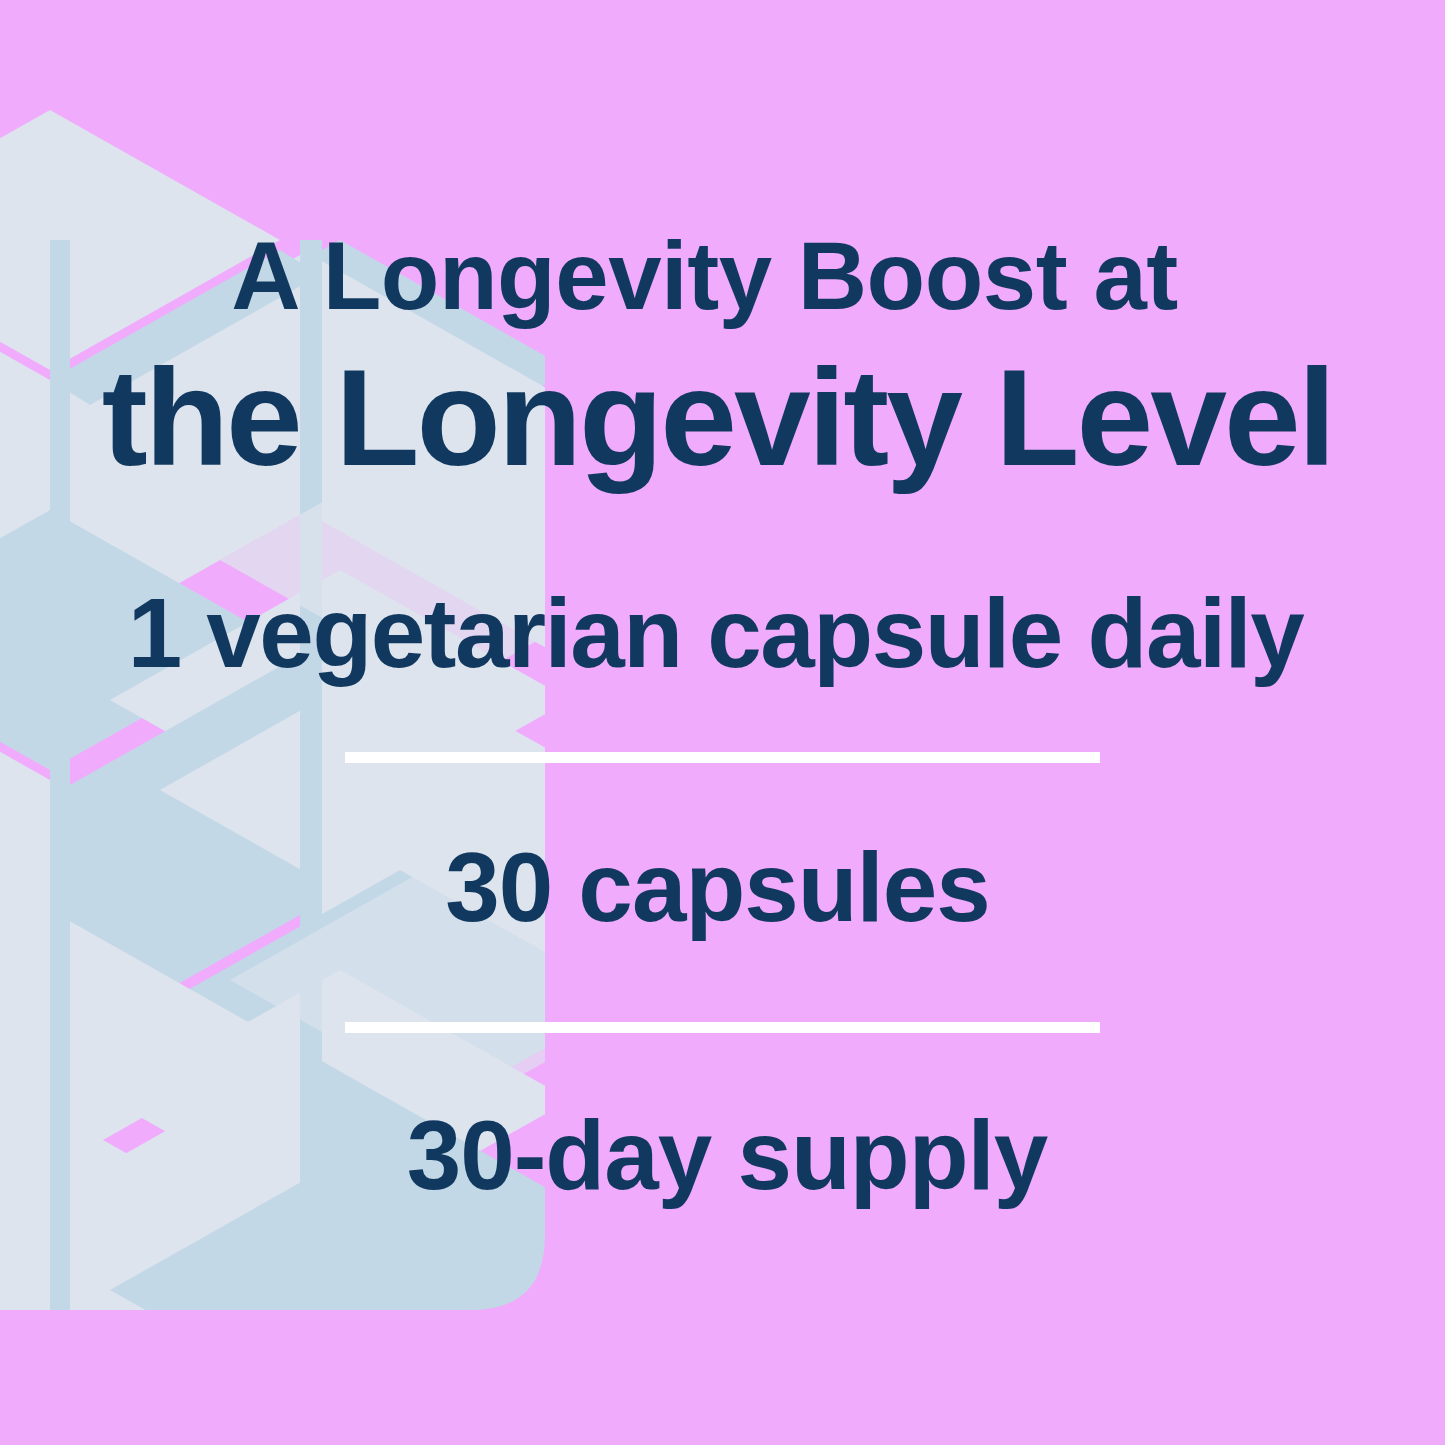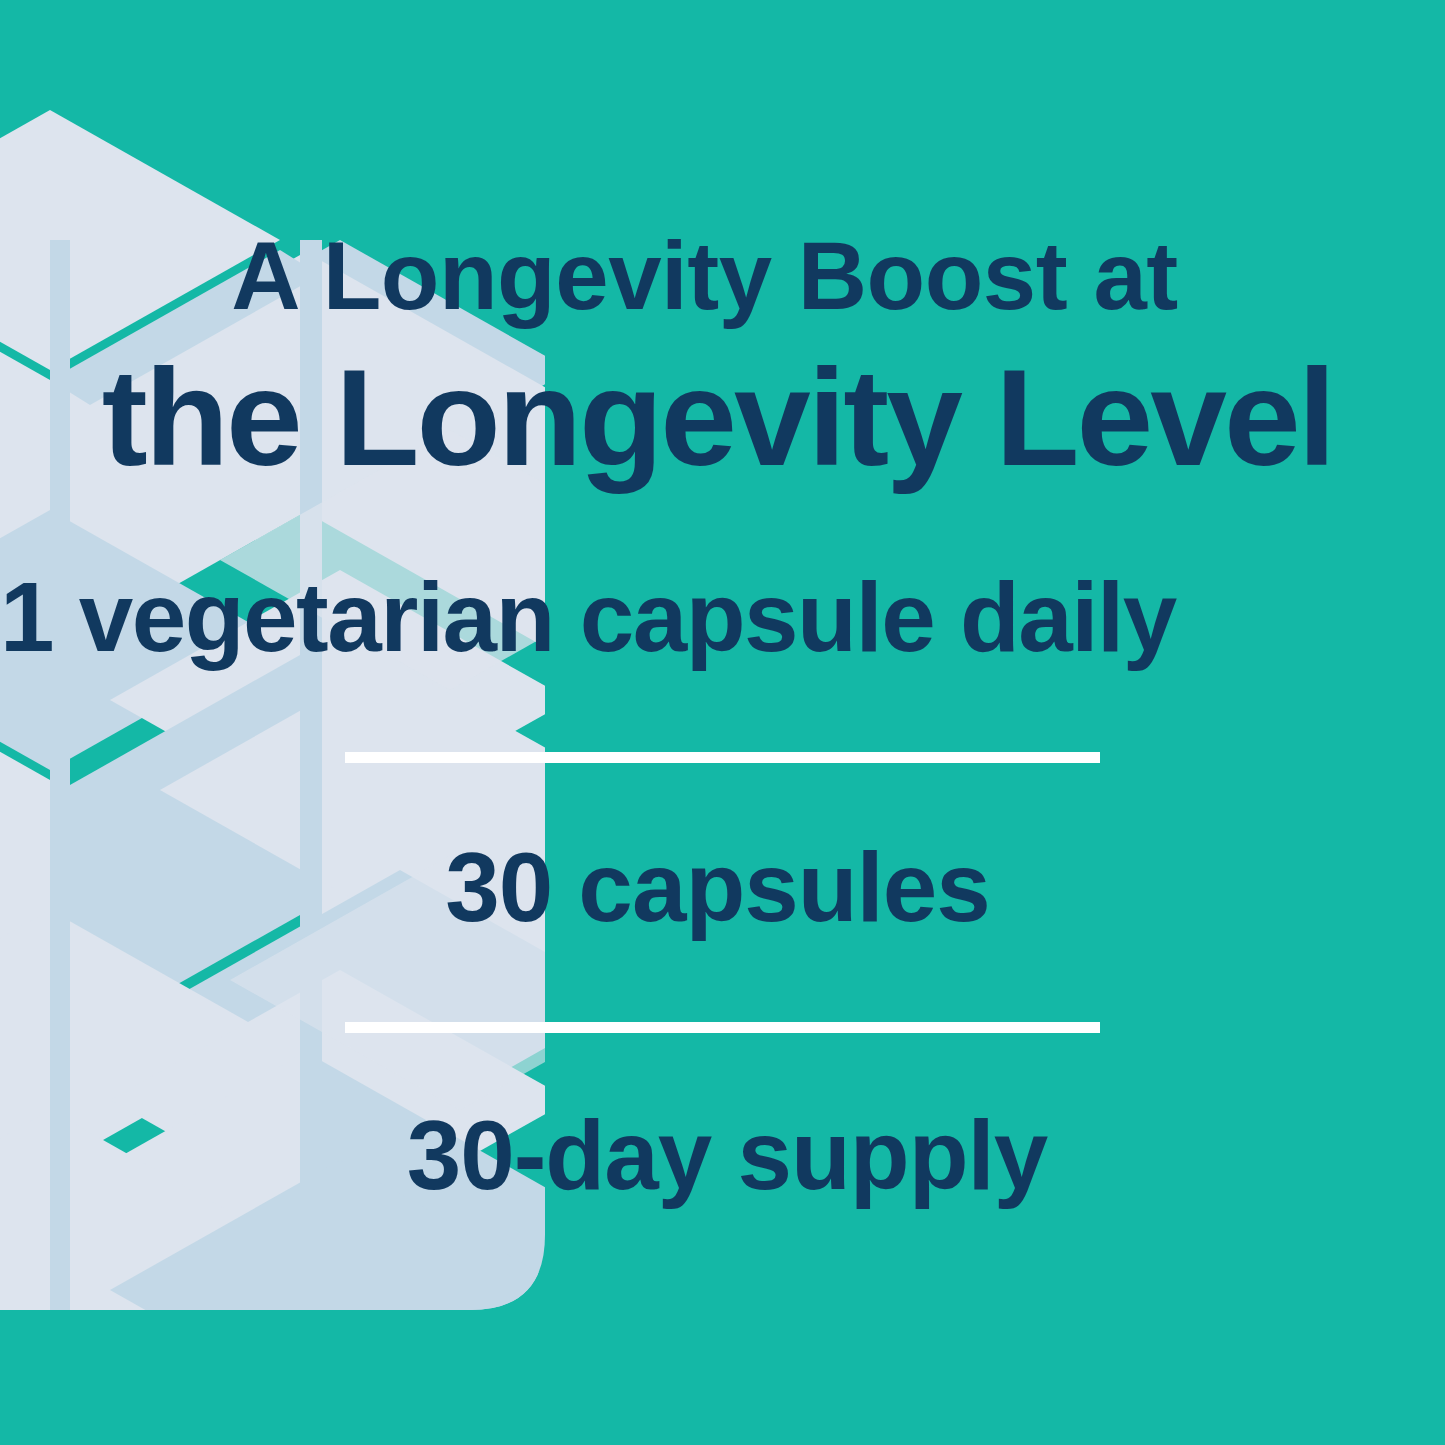--- a/index.html
+++ b/index.html
@@ -5,21 +5,21 @@
   html, body {
     margin: 0;
     padding: 0;
     background: #ffffff;
   }
   #canvas {
     position: relative;
     width: 1445px;
     height: 1445px;
     overflow: hidden;
-    background: #14b8a6;
+    background: #f0abfc;
     font-family: "Liberation Sans", sans-serif;
   }
 
   
   #bg-pattern {
     position: absolute;
     left: 0;
     top: 0;
     width: 1445px;
     height: 1445px;
@@ -52,21 +52,22 @@
     text-align: center;
     font-size: 138px;
     font-weight: 800;
     letter-spacing: -3px;
     padding-right: 10px;
   }
 
   #line-dosage {
     left: 0;
     right: 0;
-    top: 568px;
+    top: 584px;
+    text-align: center;
     font-size: 98px;
     font-weight: 600;
     letter-spacing: -1.5px;
     padding-right: 14px;
   }
 
   #line-count {
     left: 4px;
     right: 0;
     top: 838px;

